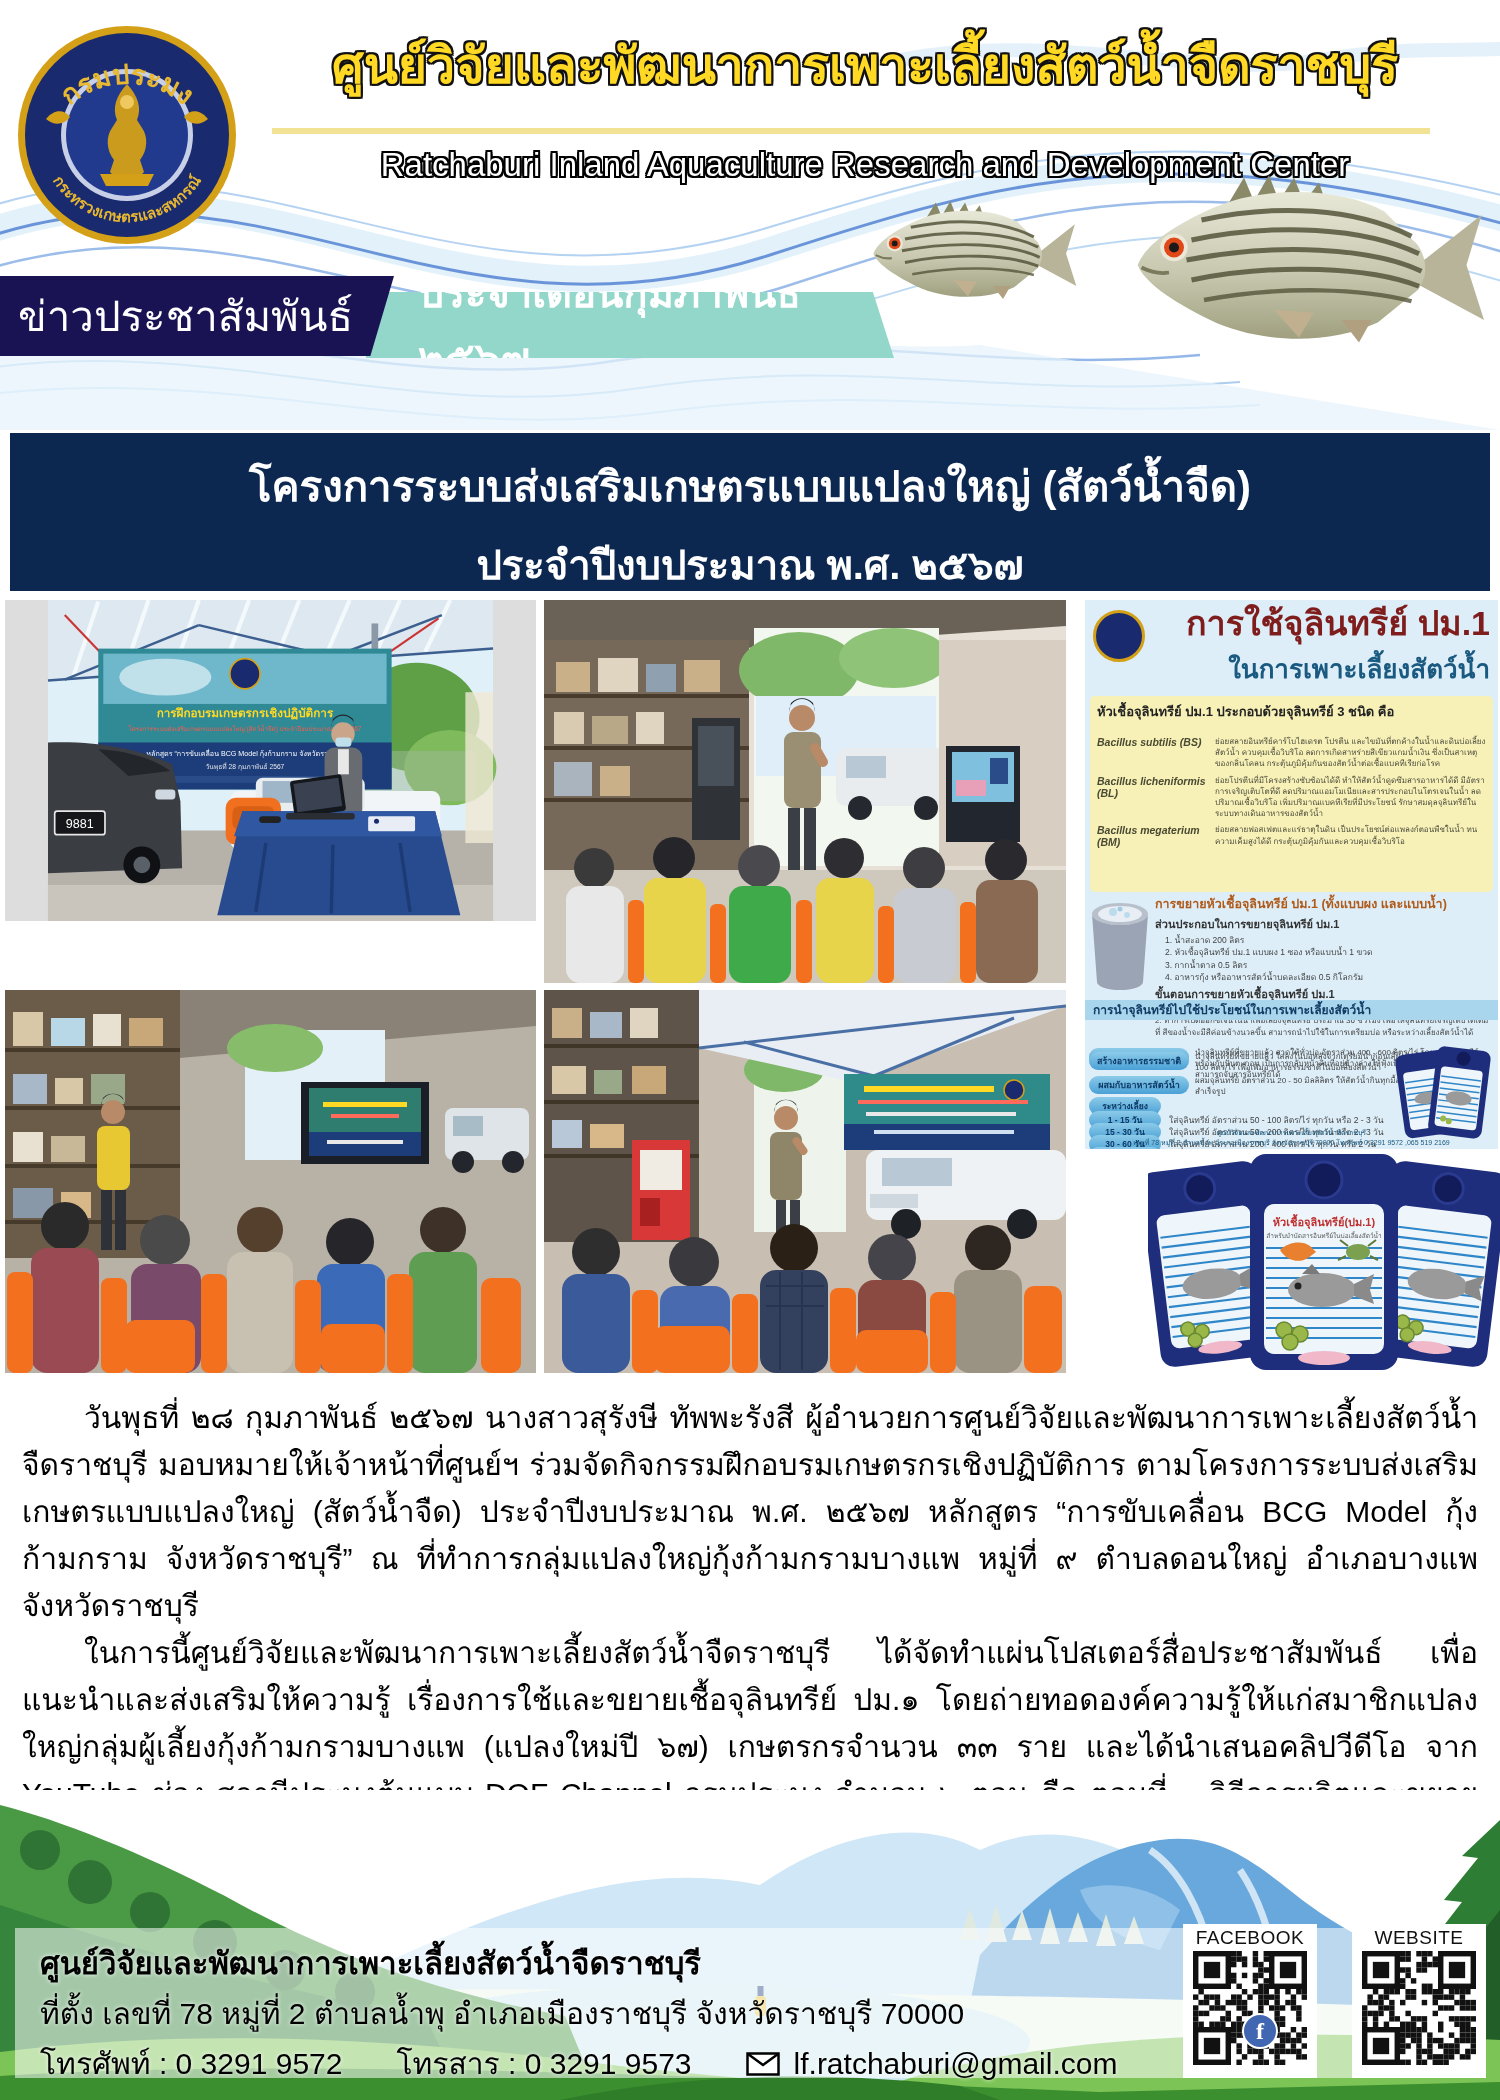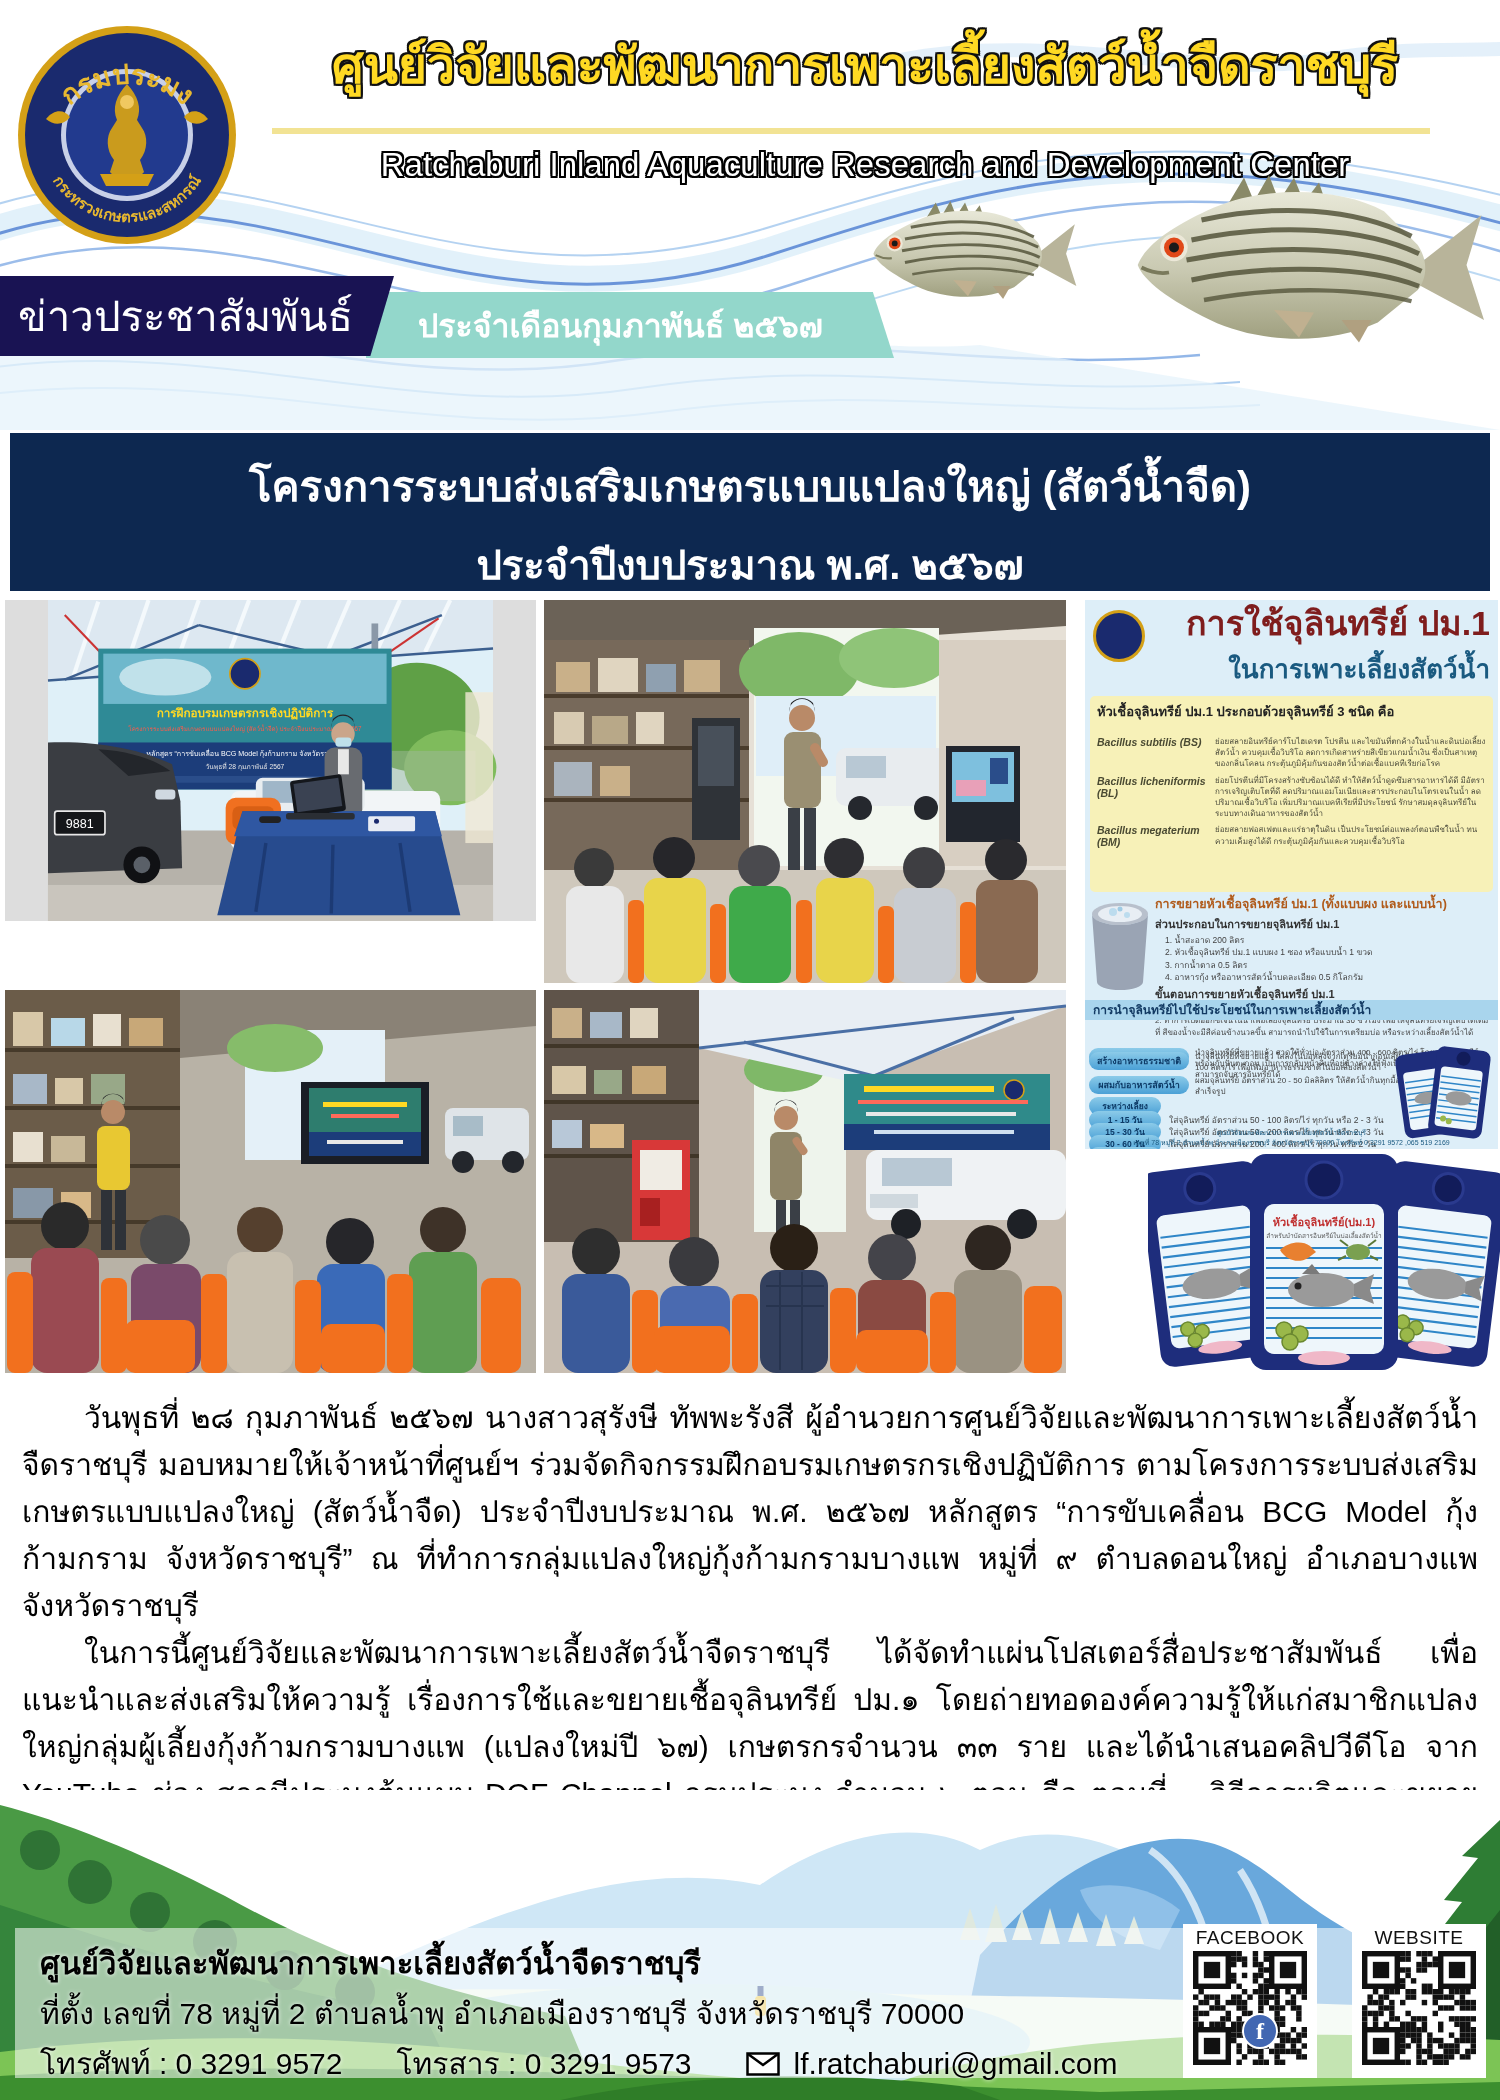--- a/index.html
+++ b/index.html
@@ -16,21 +16,21 @@
                         2px 0 0 #111,-2px 0 0 #111,0 2px 0 #111,0 -2px 0 #111;}
   .title-underline{position:absolute;left:272px;top:128px;width:1158px;height:6px;background:#f2e394;}
   .en-title{position:absolute;left:250px;top:146px;width:1230px;text-align:center;
             font-size:33px;font-weight:normal;color:#fff;white-space:nowrap;
             text-shadow:2px 2px 0 #000,-2px 2px 0 #000,2px -2px 0 #000,-2px -2px 0 #000,
                         2px 0 0 #000,-2px 0 0 #000,0 2px 0 #000,0 -2px 0 #000;}
   .news-label{position:absolute;left:0;top:276px;width:394px;height:80px;background:#191353;
               clip-path:polygon(0 0,100% 0,94% 100%,0 100%);color:#fff;font-size:42px;font-weight:normal;
               display:flex;align-items:center;padding-left:18px;box-sizing:border-box;z-index:3;}
   .news-month{position:absolute;left:366px;top:292px;width:528px;height:66px;background:#93d7cb;
-              clip-path:polygon(0 0,96% 0,100% 100%,0 100%);color:#fff;font-size:32px;font-weight:bold;
+              clip-path:polygon(0 0,96% 0,100% 100%,0 100%);color:#fff;font-size:40px;font-weight:bold;
               display:flex;align-items:center;padding-left:52px;box-sizing:border-box;z-index:2;}
   .fish-small{position:absolute;left:866px;top:198px;width:238px;height:126px;}
   .fish-big{position:absolute;left:1126px;top:170px;width:376px;height:200px;}
 
   
   .title-bar{position:absolute;left:10px;top:433px;width:1480px;height:158px;background:#0d2850;
              color:#fff;text-align:center;}
   .title-bar .l1{margin:0;padding-top:20px;font-size:42px;font-weight:bold;}
   .title-bar .l2{margin:0;padding-top:14px;font-size:40px;font-weight:bold;}
 

